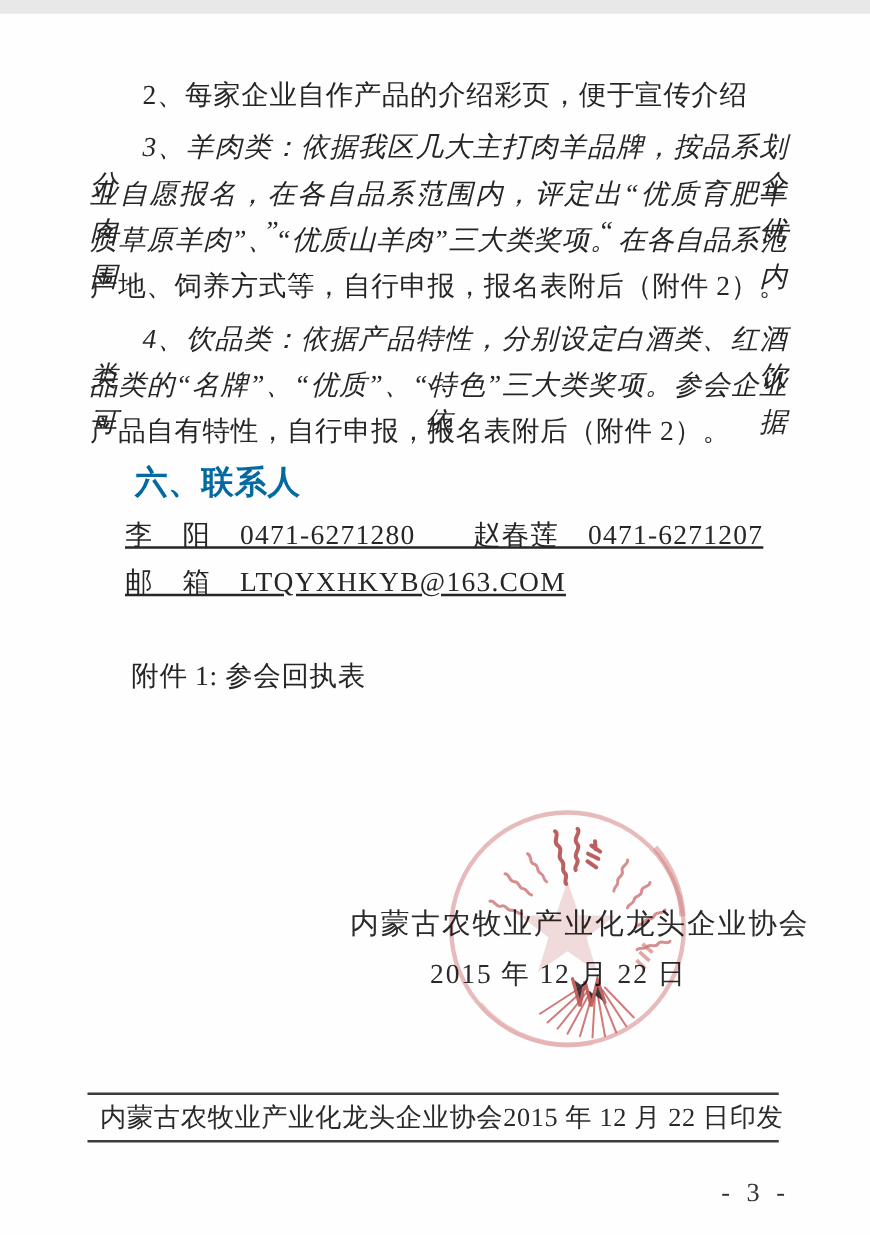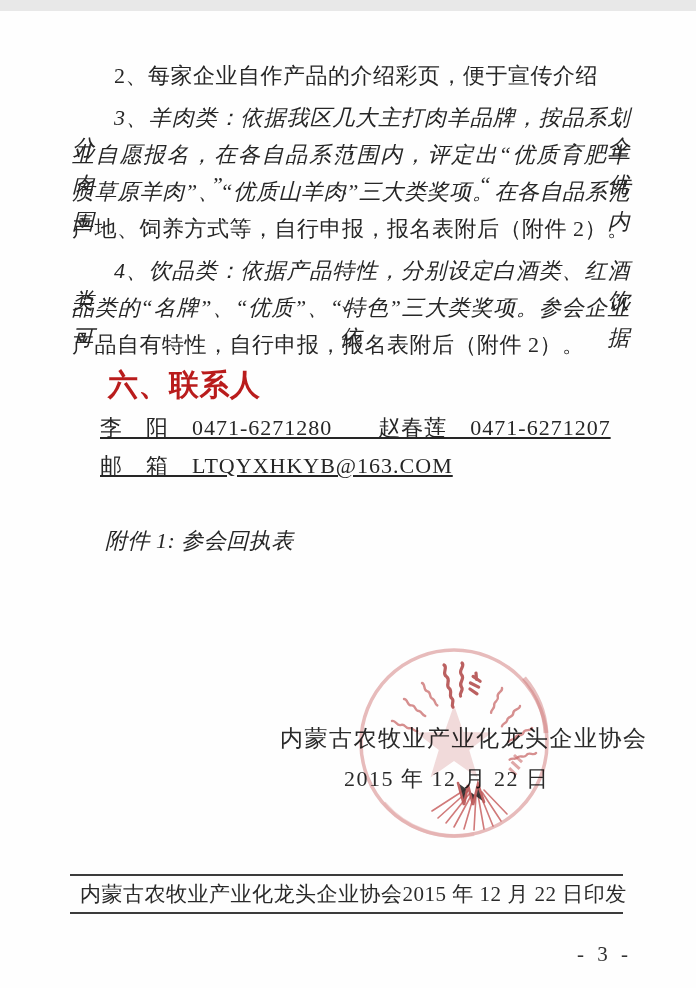--- a/index.html
+++ b/index.html
@@ -26,26 +26,26 @@
   .just {
     white-space: normal;
     text-align: justify;
     text-align-last: justify;
     font-style: italic;
   }
   .indent { text-indent: 42px; }
   .sec-heading {
     font-family: "Liberation Sans", "DejaVu Sans", sans-serif;
     font-weight: 700;
-    font-size: 30px;
+    font-size: 26px;
     text-indent: 36px;
-    color: #b91c1c;
+    color: #0369a1;
   }
   .contact { text-indent: 28px; letter-spacing: 1px; text-decoration: underline; }
-  .attach { text-indent: 33px; font-style: italic; }
+  .attach { text-indent: 33px; }
   .sig {
     position: absolute;
     font-size: 23px;
     line-height: 30px;
     letter-spacing: 1.5px;
     white-space: nowrap;
     color: #2a2a2a;
   }
   .seal-wrap {
     position: absolute;

